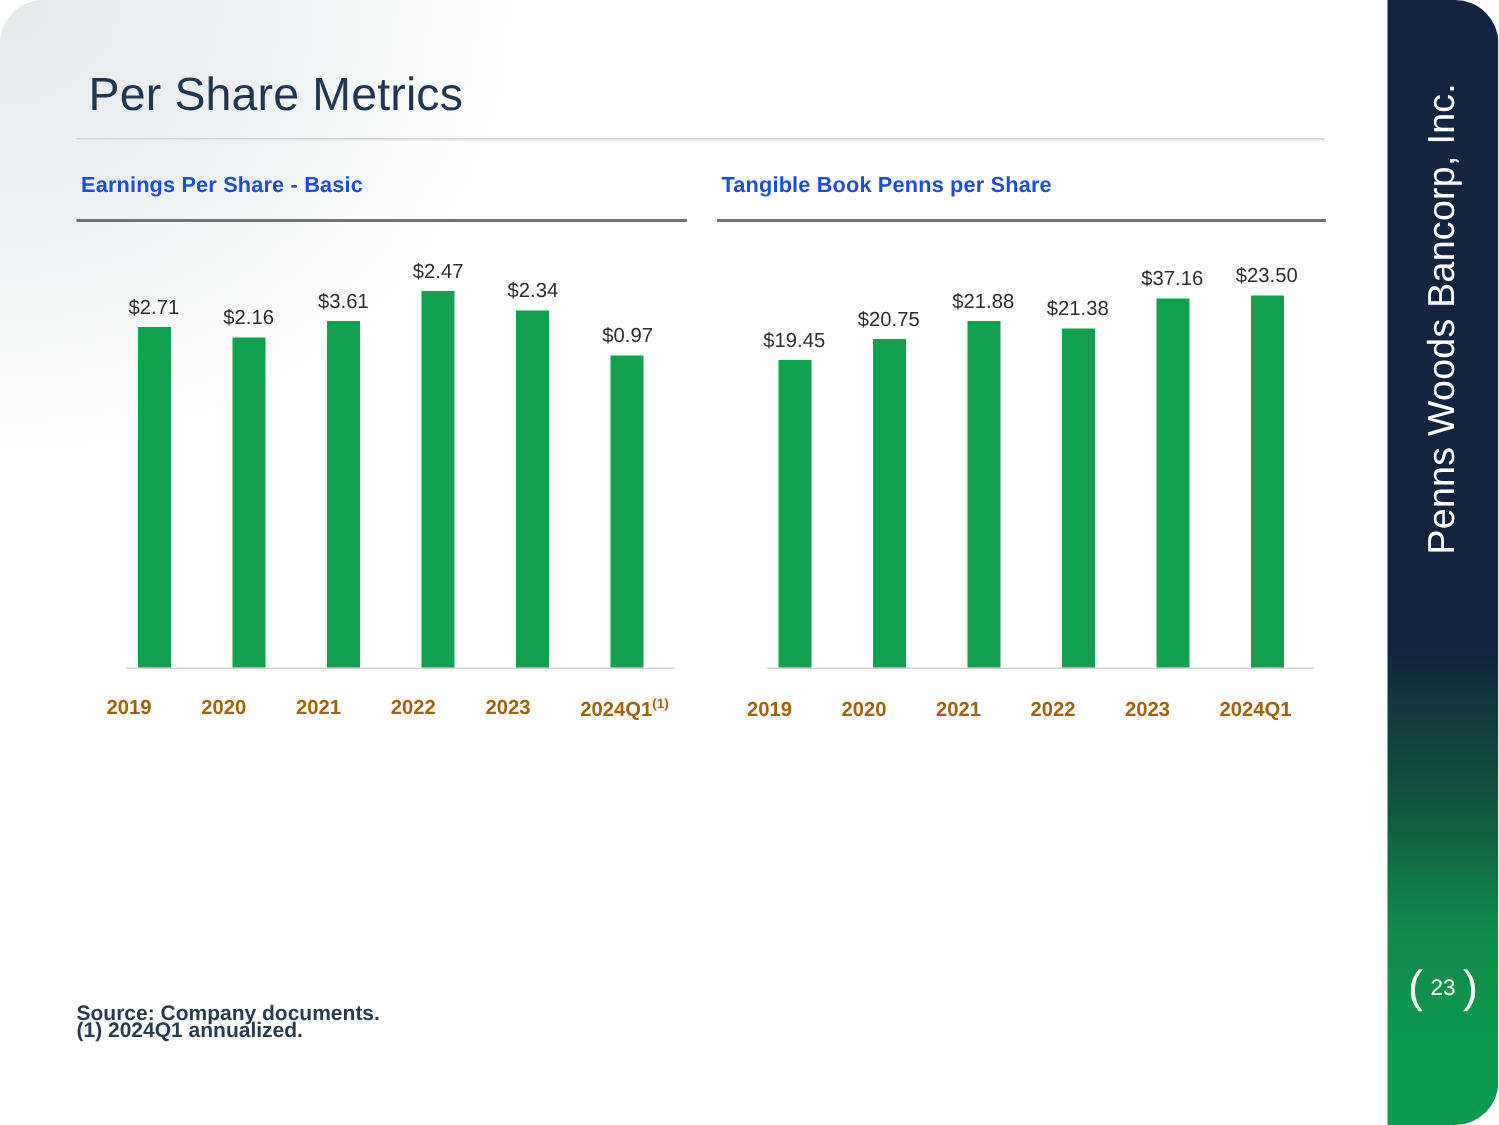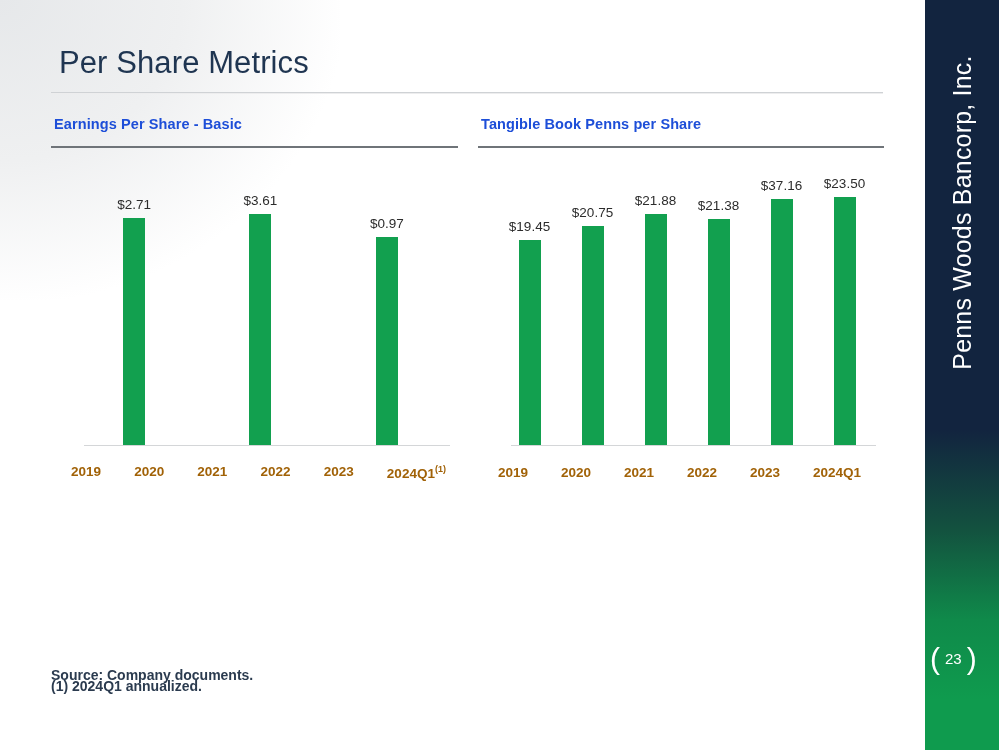--- a/index.html
+++ b/index.html
@@ -9,20 +9,21 @@
   }
   body {
     font-family: "Liberation Sans", sans-serif;
   }
   #slide {
     position: relative;
     width: 999px;
     height: 750px;
     overflow: hidden;
     background: #ffffff;
+    border-radius: 29px;
   }
   
   #vignette {
     position: absolute;
     left: 0; top: 0;
     width: 340px; height: 300px;
     background: radial-gradient(ellipse at 0% 0%, #e6e8ea 0%, #eff0f1 38%, rgba(255,255,255,0) 72%);
     pointer-events: none;
   }
   
@@ -42,21 +43,21 @@
     transform-origin: center center;
     white-space: nowrap;
     color: #ffffff;
     font-size: 25px;
     letter-spacing: .2px;
   }
   #page-badge {
     position: absolute;
     left: 0; top: 640px;
     width: 74px;
-    text-align: left;
+    text-align: center;
     color: #ffffff;
     font-size: 15px;
     line-height: 38px;
   }
   #page-badge .brk {
     font-size: 30px;
     font-weight: 300;
     vertical-align: -5px;
     padding: 0 5px;
   }
@@ -184,22 +185,34 @@
     <div class="panel-rule"></div>
     <div class="chart">
       <div class="plot">
         <div class="axis-line"></div>
         <div class="bars" id="bars-0">
             <div class="bar-slot">
               <div class="bar-value" style="bottom: calc(81.0909% + 6px);">$2.71</div>
               <div class="bar" style="height: 81.0909%; background: rgb(18, 160, 79);"></div>
             </div>
             <div class="bar-slot">
+              <div class="bar-value" style="bottom: calc(78.5455% + 6px);">$2.16</div>
+              <div class="bar" style="height: 78.5455%; background: rgb(18, 160, 79);"></div>
+            </div>
+            <div class="bar-slot">
               <div class="bar-value" style="bottom: calc(82.5455% + 6px);">$3.61</div>
               <div class="bar" style="height: 82.5455%; background: rgb(18, 160, 79);"></div>
+            </div>
+            <div class="bar-slot">
+              <div class="bar-value" style="bottom: calc(89.8182% + 6px);">$2.47</div>
+              <div class="bar" style="height: 89.8182%; background: rgb(18, 160, 79);"></div>
+            </div>
+            <div class="bar-slot">
+              <div class="bar-value" style="bottom: calc(85.0909% + 6px);">$2.34</div>
+              <div class="bar" style="height: 85.0909%; background: rgb(18, 160, 79);"></div>
             </div>
             <div class="bar-slot">
               <div class="bar-value" style="bottom: calc(74.1818% + 6px);">$0.97</div>
               <div class="bar" style="height: 74.1818%; background: rgb(18, 160, 79);"></div>
             </div>
           </div>
         <div class="cat-labels" id="cats-0">
             <div class="cat">2019</div>
             <div class="cat">2020</div>
             <div class="cat">2021</div>

